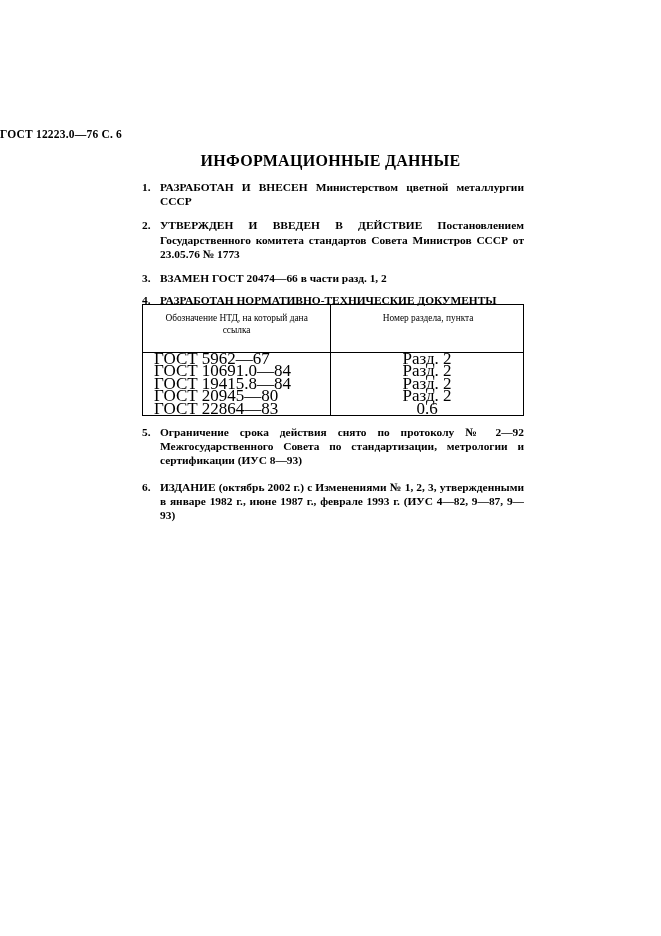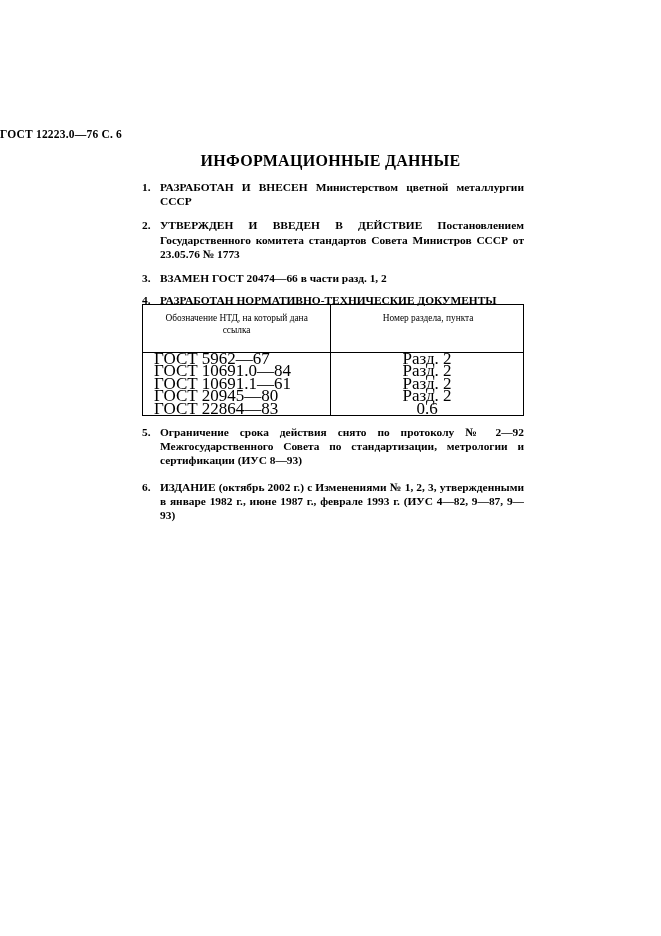--- a/index.html
+++ b/index.html
@@ -166,21 +166,21 @@
             <span>ссылка</span>
           </th>
           <th class="col2">Номер раздела, пункта</th>
         </tr>
       </thead>
       <tbody>
         <tr>
           <td class="rows-cell c1">
             <div class="line">ГОСТ 5962—67</div>
             <div class="line">ГОСТ 10691.0—84</div>
-            <div class="line">ГОСТ 10691.1—61</div>
+            <div class="line">ГОСТ 19415.8—84</div>
             <div class="line">ГОСТ 20945—80</div>
             <div class="line">ГОСТ 22864—83</div>
           </td>
           <td class="rows-cell c2">
             <div class="line">Разд. 2</div>
             <div class="line">Разд. 2</div>
             <div class="line">Разд. 2</div>
             <div class="line">Разд. 2</div>
             <div class="line">0.6</div>
           </td>

